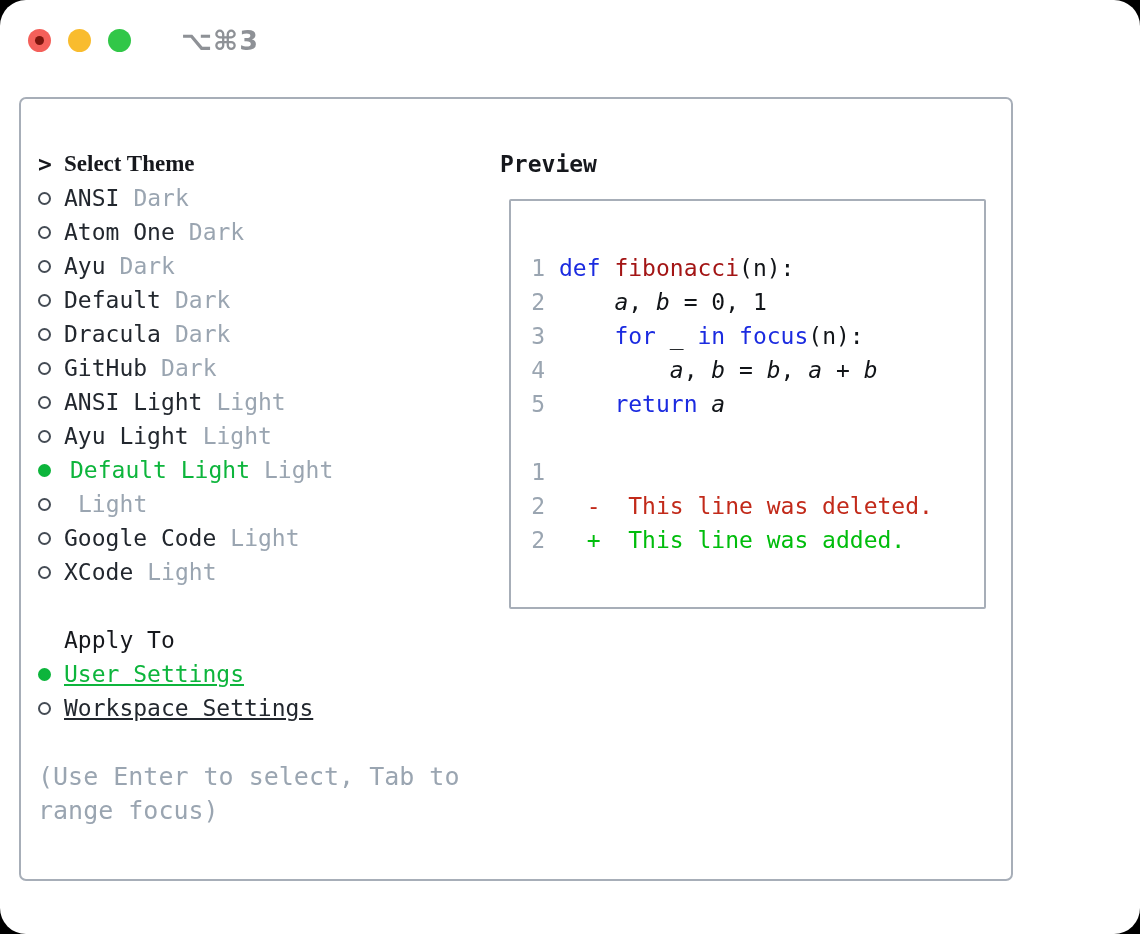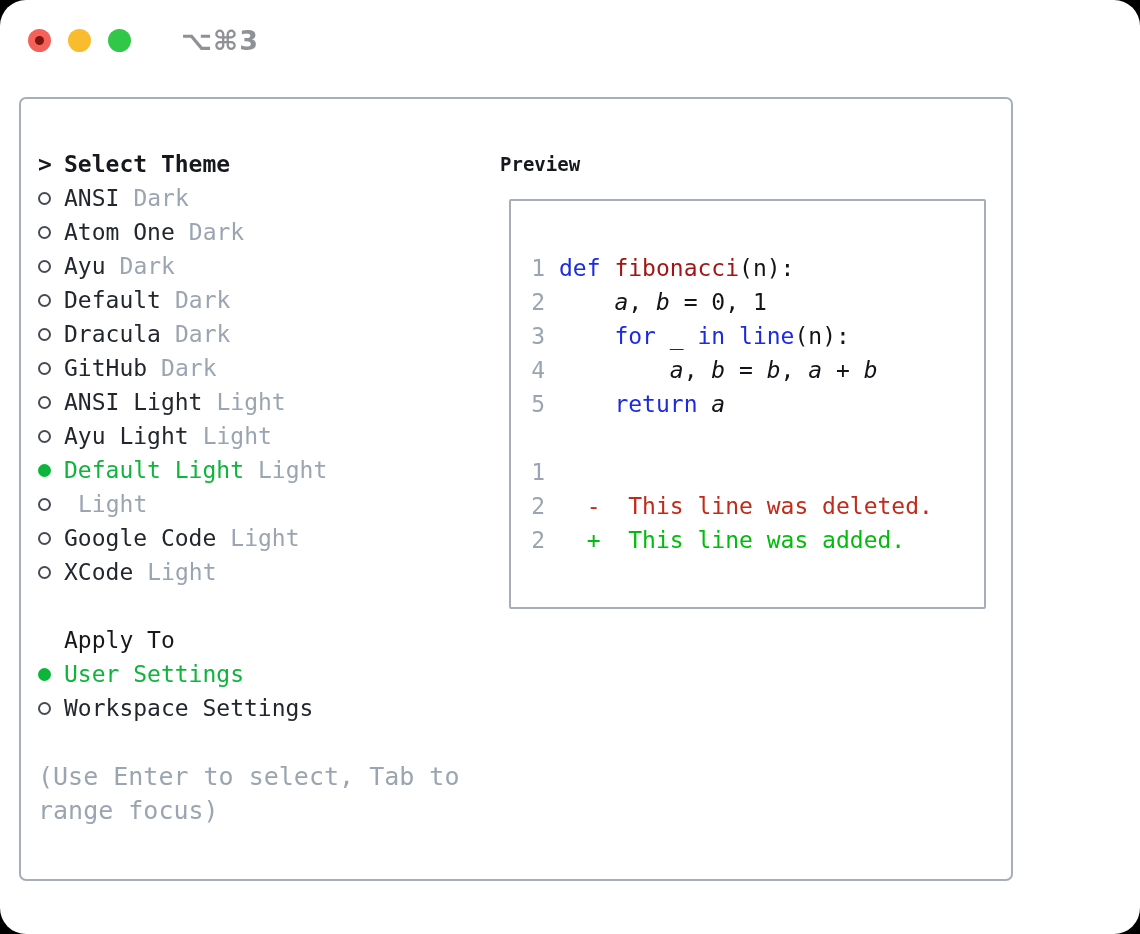--- a/index.html
+++ b/index.html
@@ -51,31 +51,31 @@
   .left-col{width:462px;flex:0 0 462px;}
   .right-col{flex:1;}
   .row{display:flex;align-items:center;height:34px;font-size:23px;white-space:pre;}
   .mark{width:26px;flex:0 0 26px;display:flex;align-items:center;}
   .radio{
     width:13px;height:13px;border-radius:50%;
     border:2px solid #454c55;box-sizing:border-box;background:transparent;
   }
   .row.selected .radio{background:var(--accent_green,#0db53c);border-color:var(--accent_green,#0db53c);}
   .prompt{font-weight:bold;color:#16181d;font-size:23px;}
-  .list-title{font-weight:bold;color:#16181d;}
+  .list-title{font-weight:bold;color:#16181d;font-family:Liberation Serif, serif;}
   .theme-name{color:#22272e;}
-  .row.selected .theme-name{color:var(--accent_green,#0db53c);}
+  .row.selected .theme-name{color:var(--accent_green,#0db53c);margin-left:6px;}
   .theme-variant{color:var(--muted_gray,#9aa5b1);margin-left:14px;}
   .apply-title{color:#16181d;}
-  .apply-label{color:#22272e;}
+  .apply-label{color:#22272e;text-decoration:underline;}
   .row.selected .apply-label{color:var(--accent_green,#0db53c);}
   .spacer{height:34px;}
   .hint{height:34px;display:flex;align-items:center;font-size:25px;color:var(--muted_gray,#9aa5b1);white-space:pre;}
   
-  .preview-title{height:34px;display:flex;align-items:center;font-size:19px;font-weight:bold;color:#16181d;}
+  .preview-title{height:34px;display:flex;align-items:center;font-size:23px;font-weight:bold;color:#16181d;}
   .preview-box{
     margin-top:18px;margin-left:9px;
     width:477px;box-sizing:border-box;
     border:2px solid var(--border_gray,#a3abb5);
     border-radius:2px;
     padding:50px 0 50px 20px;
     background:#fff;
   }
   .cline{display:flex;height:34px;align-items:center;font-size:23px;white-space:pre;}
   .num{width:14px;flex:0 0 14px;margin-right:14px;text-align:right;color:var(--muted_gray,#9aa5b1);}
@@ -196,21 +196,21 @@
 
       <div class="preview-box">
 
         <div class="cline">
           <span class="num">1</span><span class="tok-kw">def</span><span class="tok-plain"> </span><span class="tok-fn">fibonacci</span><span class="tok-plain">(n):</span>
         </div>
         <div class="cline">
           <span class="num">2</span><span class="tok-plain">    </span><span class="tok-var">a</span><span class="tok-plain">, </span><span class="tok-var">b</span><span class="tok-plain"> = 0, 1</span>
         </div>
         <div class="cline">
-          <span class="num">3</span><span class="tok-plain">    </span><span class="tok-kw">for</span><span class="tok-plain"> _ </span><span class="tok-kw">in</span><span class="tok-plain"> </span><span class="tok-kw">line</span><span class="tok-plain">(n):</span>
+          <span class="num">3</span><span class="tok-plain">    </span><span class="tok-kw">for</span><span class="tok-plain"> _ </span><span class="tok-kw">in</span><span class="tok-plain"> </span><span class="tok-kw">focus</span><span class="tok-plain">(n):</span>
         </div>
         <div class="cline">
           <span class="num">4</span><span class="tok-plain">        </span><span class="tok-var">a</span><span class="tok-plain">, </span><span class="tok-var">b</span><span class="tok-plain"> = </span><span class="tok-var">b</span><span class="tok-plain">, </span><span class="tok-var">a</span><span class="tok-plain"> + </span><span class="tok-var">b</span>
         </div>
         <div class="cline">
           <span class="num">5</span><span class="tok-plain">    </span><span class="tok-kw">return</span><span class="tok-plain"> </span><span class="tok-var">a</span>
         </div>
 
         <div class="spacer"></div>
 

